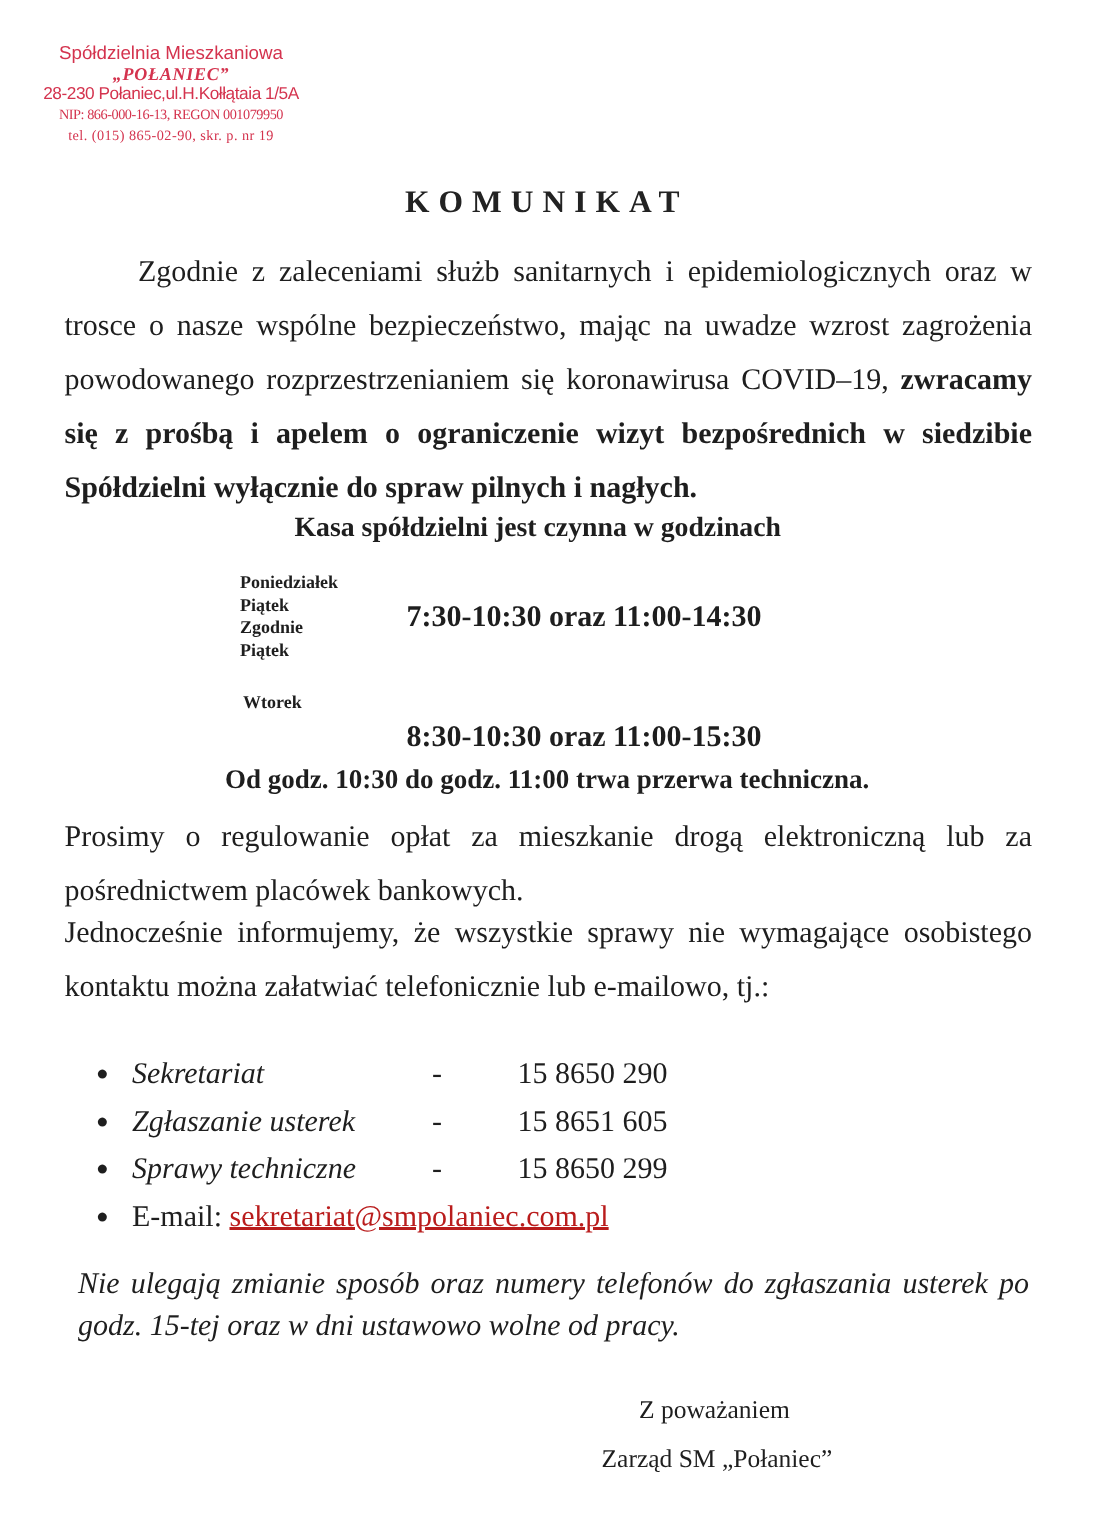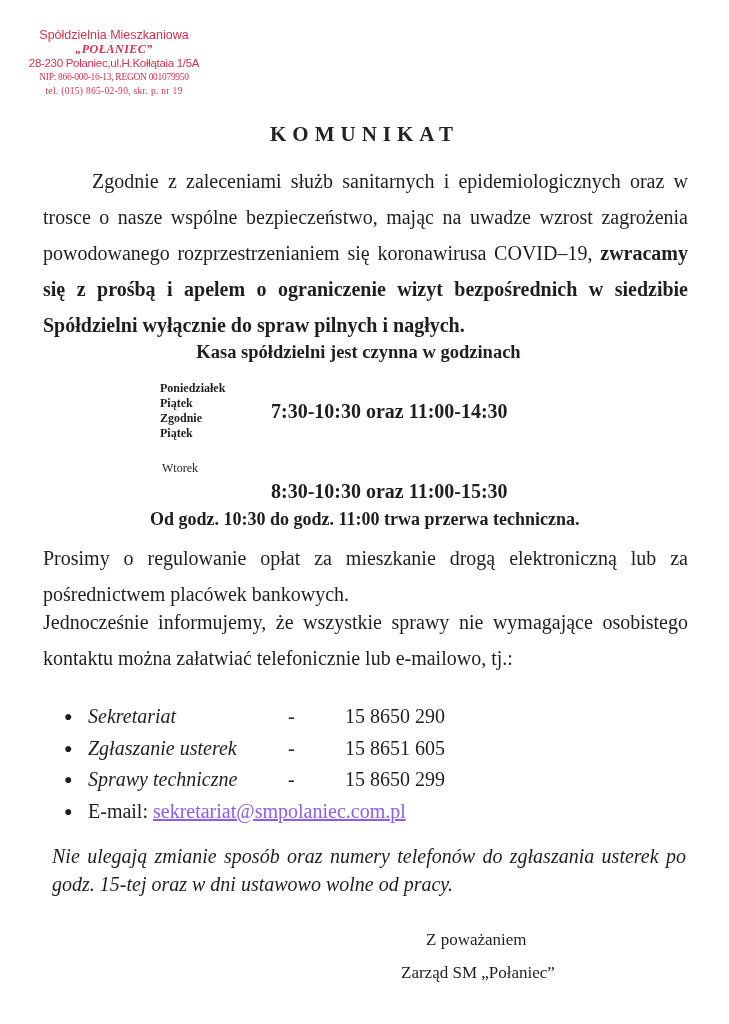--- a/index.html
+++ b/index.html
@@ -35,42 +35,42 @@
     font-size: 18.5px; font-weight: bold; padding-left: 0px;
   }
   .kasa-title span { position: relative; left: -6px; }
   .days1 {
     position: absolute; left: 160px; top: 381px; font-size: 12px; font-weight: bold; line-height: 15px;
   }
   .hours1 {
     position: absolute; left: 271px; top: 400px; font-size: 20px; font-weight: bold;
   }
   .days2 {
-    position: absolute; left: 162px; top: 461px; font-size: 12px; font-weight: normal;
+    position: absolute; left: 162px; top: 461px; font-size: 12px; font-weight: bold;
   }
   .hours2 {
     position: absolute; left: 271px; top: 480px; font-size: 20px; font-weight: bold;
   }
   .break-note {
     position: absolute; left: 150px; top: 509px; font-size: 18px; font-weight: bold;
   }
   .p2 { top: 540px; }
   .p3 { top: 604px; }
 
   .contacts {
     position: absolute; left: 64px; top: 702px; font-size: 20px; line-height: 29.5px;
     list-style: none; margin: 0; padding: 0;
   }
   .contacts li { display: flex; align-items: baseline; }
   .contacts .bullet { width: 24px; font-size: 14px; position: relative; top: -2px; }
   .contacts .label { width: 200px; font-style: italic; }
   .contacts .dash { width: 57px; }
   .contacts .phone { }
   .contacts .email-label { margin-right: 5px; }
-  .contacts a { color: #8b5cf6; text-decoration: underline; }
+  .contacts a { color: #b91c1c; text-decoration: underline; }
 
   .italic-note {
     position: absolute; left: 52px; width: 634px; top: 843px;
     font-size: 20px; line-height: 27.5px; font-style: italic; text-align: justify;
   }
   .closing1 { position: absolute; left: 426px; top: 930px; font-size: 17px; }
   .closing2 { position: absolute; left: 401px; top: 963px; font-size: 17px; }
 </style>
 </head>
 <body>

